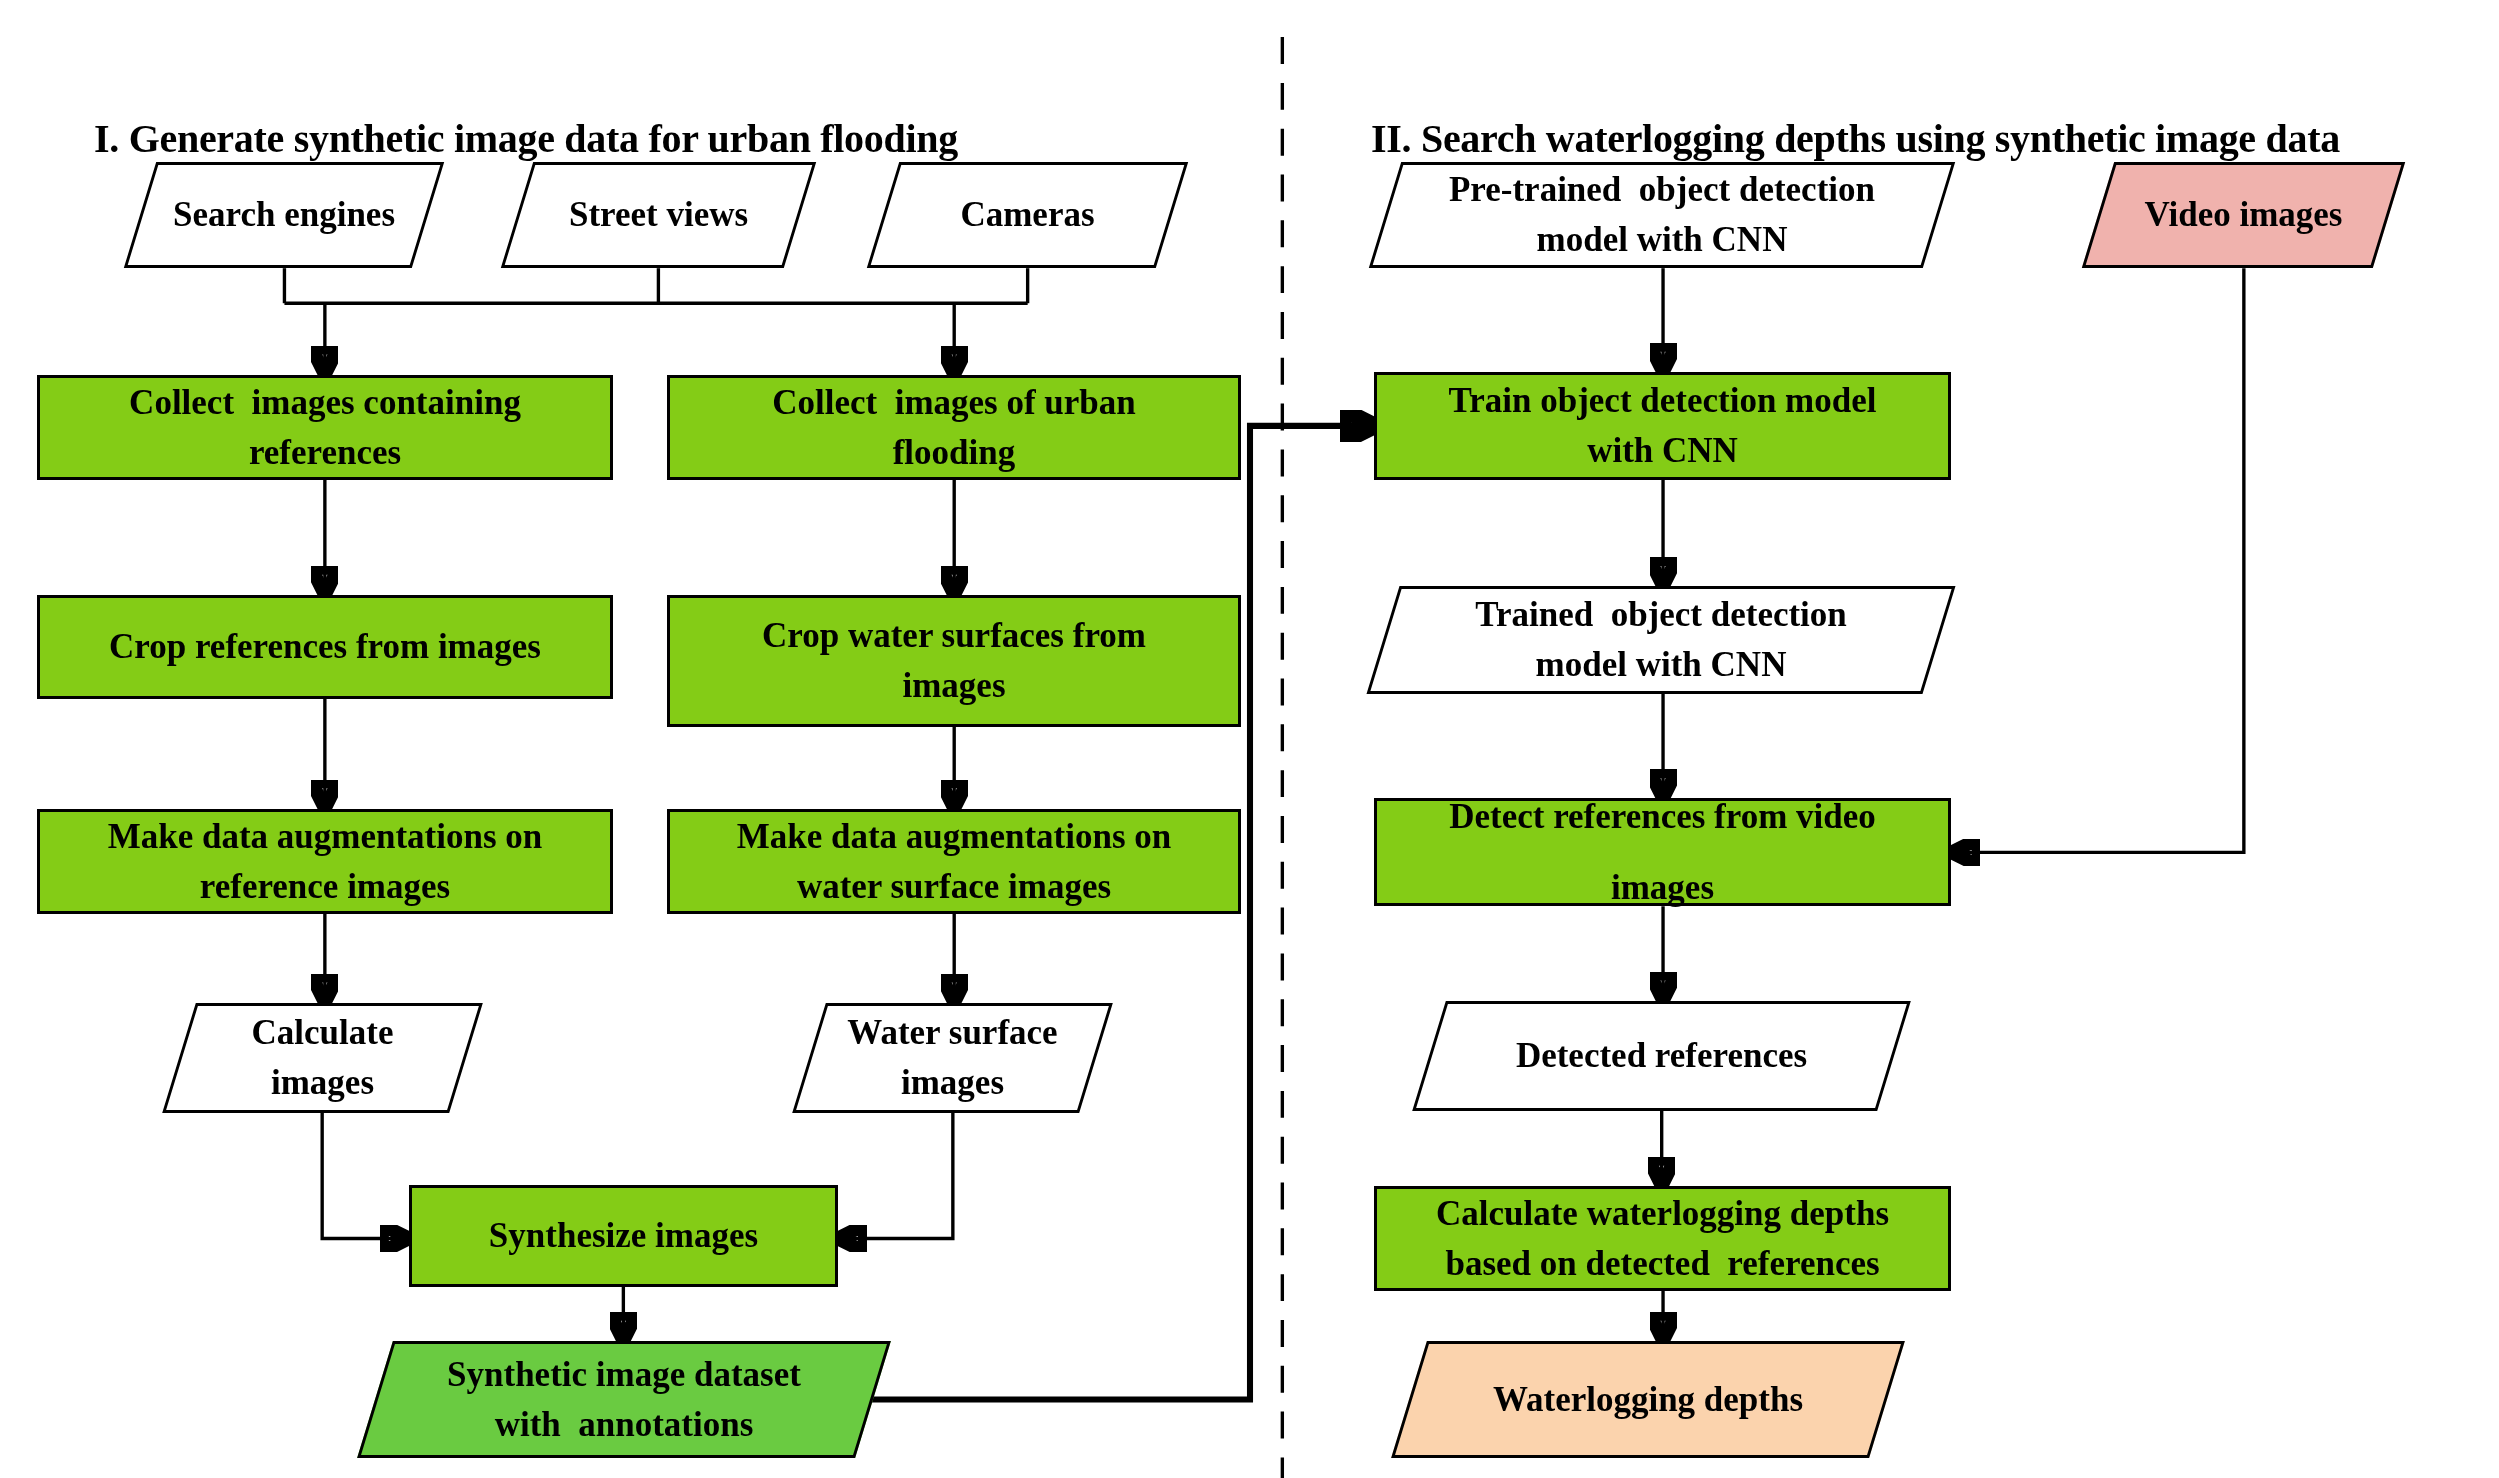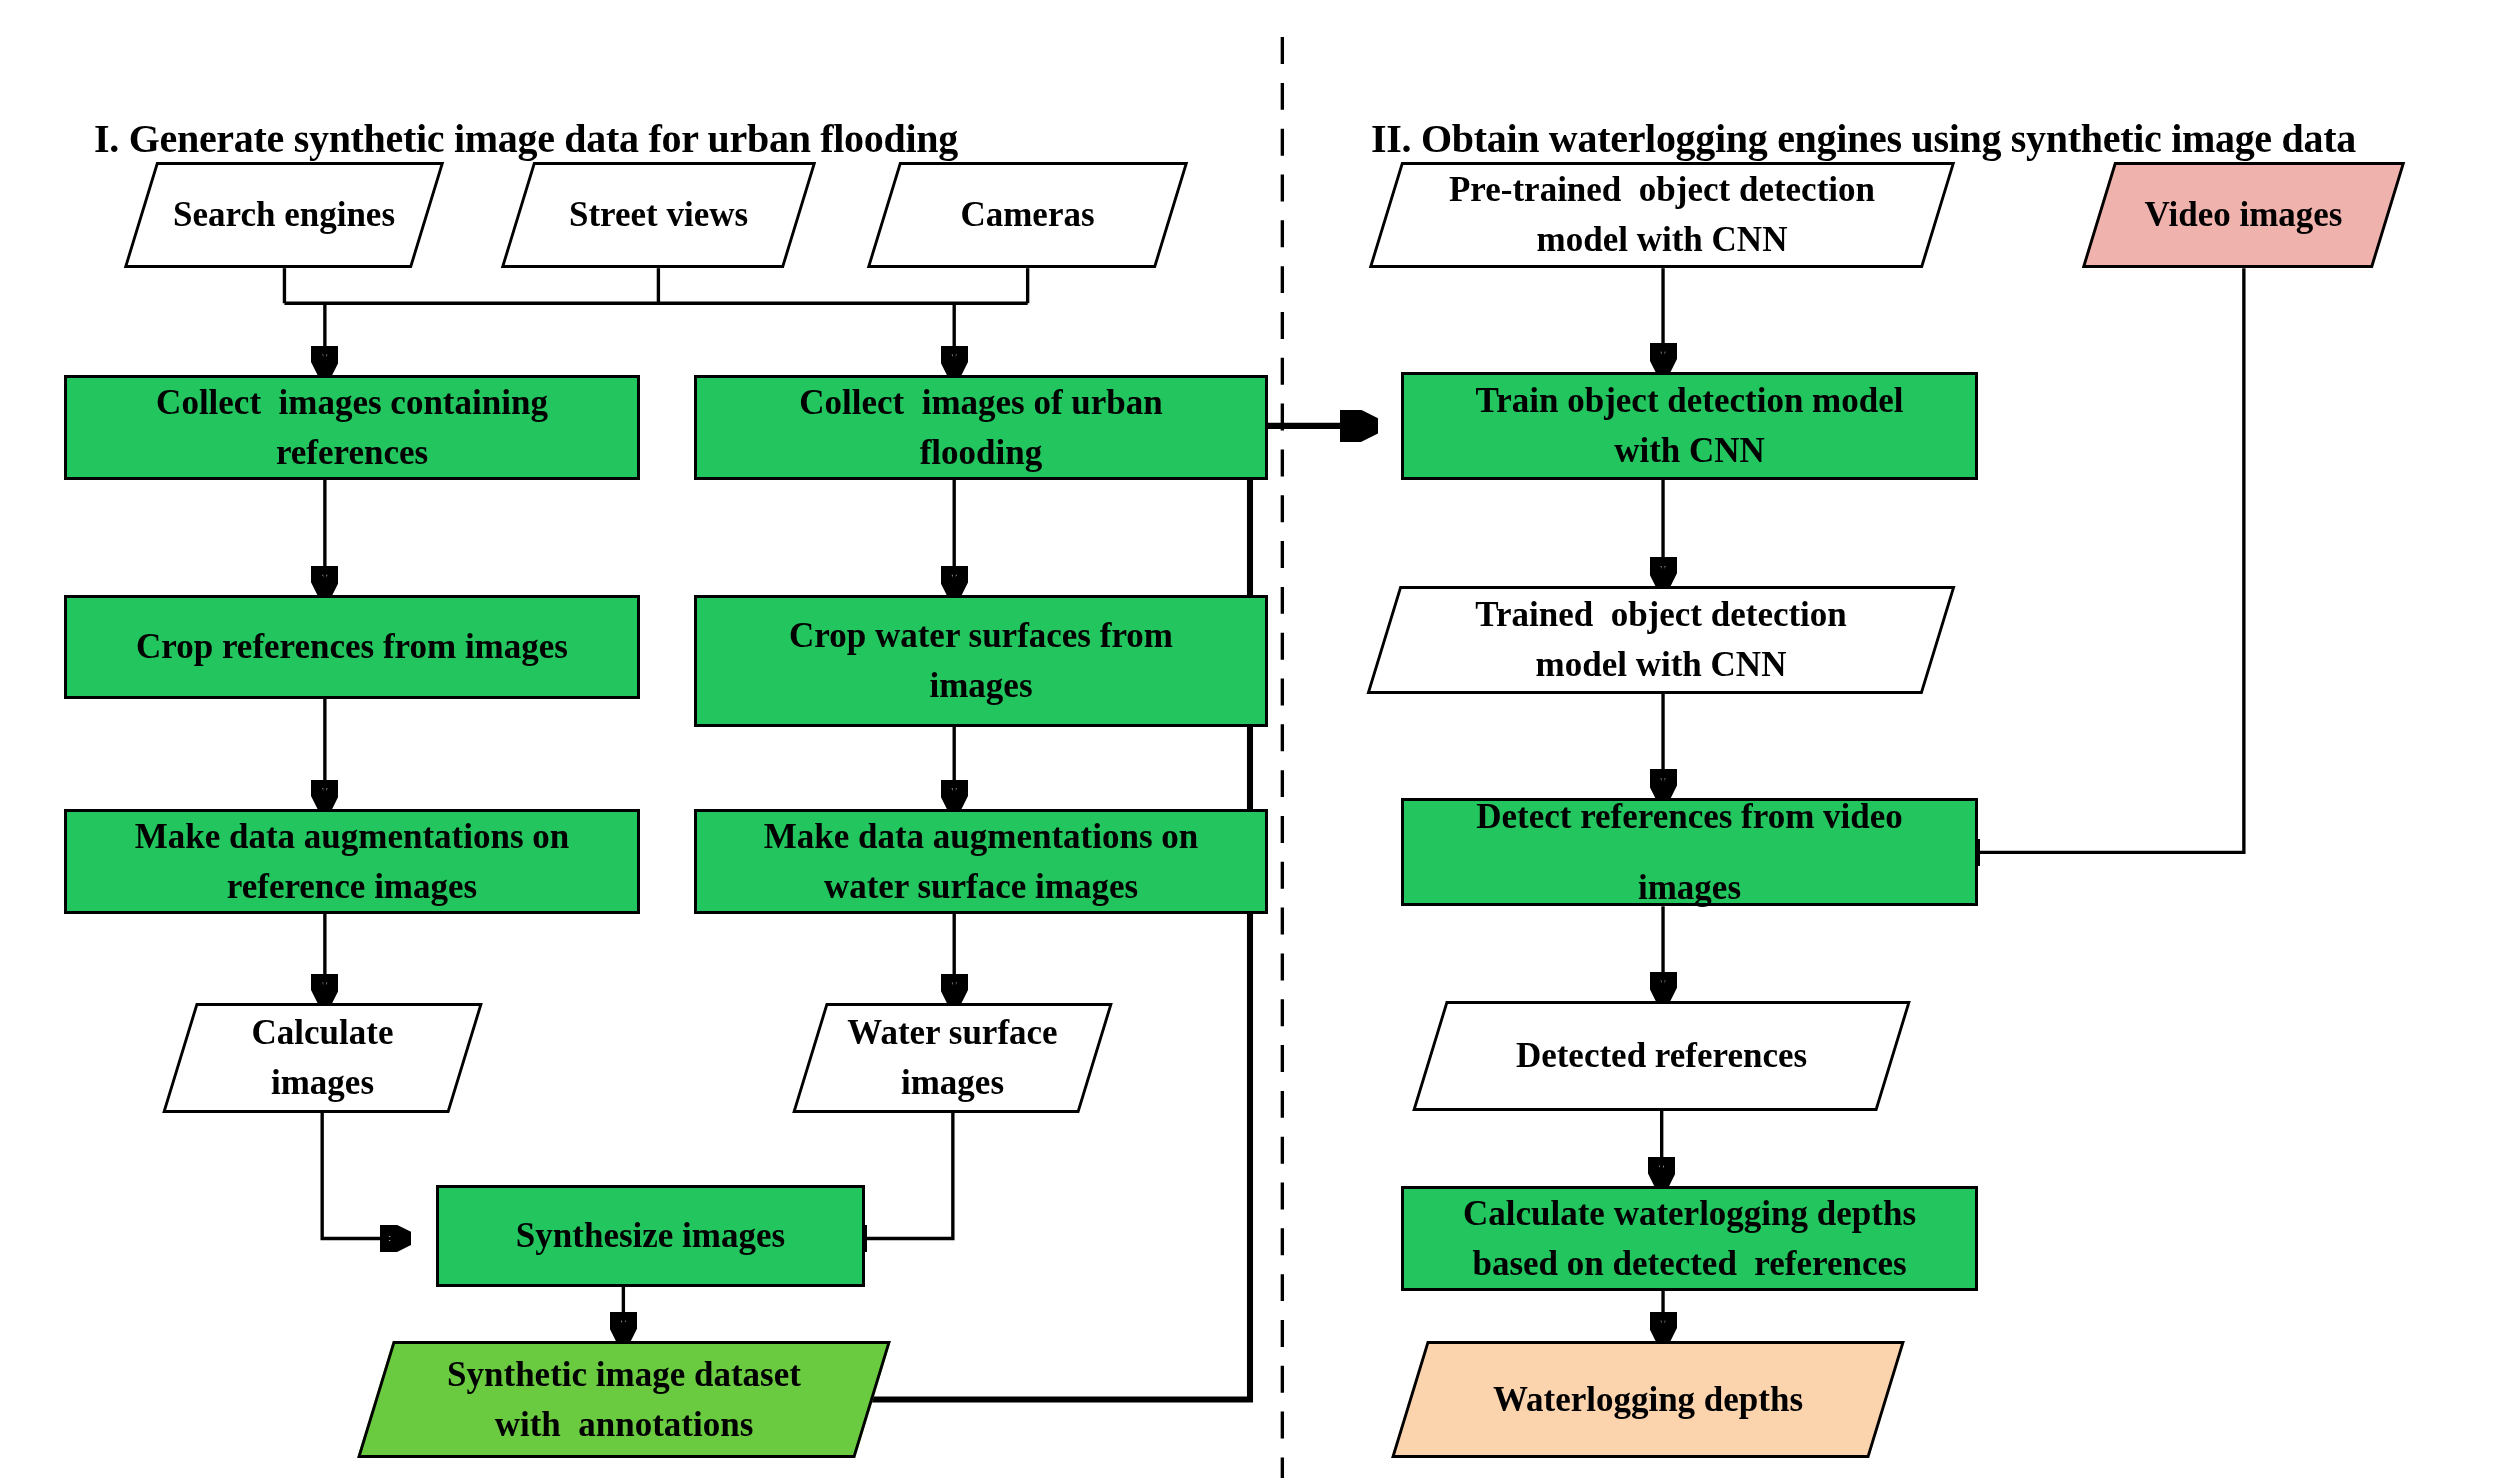--- a/index.html
+++ b/index.html
@@ -18,21 +18,21 @@
   #wires line.dashed{stroke-dasharray:40 28;}
   .sec-title{
     position:absolute;height:65px;display:flex;align-items:center;
     font-size:40px;white-space:nowrap;letter-spacing:-0.3px;
   }
   .node{
     position:absolute;display:flex;flex-direction:column;
     justify-content:center;align-items:center;text-align:center;
     font-size:35px;line-height:1.42;box-sizing:border-box;
   }
-  .rect{background:#22c55e;border:3.4px solid #000;margin-left:27px;}
+  .rect{background:#84cc16;border:3.4px solid #000;}
   .pgram{background:transparent;border:none;}
   .pgram .skin{
     position:absolute;top:0;bottom:0;left:17px;right:17px;
     transform:skewX(-17deg);
     background:#fff;border:3.4px solid #000;box-sizing:border-box;
     z-index:0;
   }
   .node .txt{position:relative;z-index:1;white-space:pre;}
 </style>
 </head>
@@ -71,21 +71,21 @@
     <path d="M2468 398 V548" marker-end="url(#arr)"></path>
     <path d="M2468 712 V866" marker-end="url(#arr)"></path>
     <path d="M2468 1030 V1181" marker-end="url(#arr)"></path>
     <path d="M2468 1345 V1481" marker-end="url(#arr)"></path>
     <path d="M2466 1648 V1756" marker-end="url(#arr)"></path>
     <path d="M2468 1916 V1986" marker-end="url(#arr)"></path>
     <path d="M3330 398 V1265 H2900" marker-end="url(#arr)"></path>
   </svg>
 
   <div class="sec-title" style="left:94px;top:106px;">I. Generate synthetic image data for urban flooding</div>
-  <div class="sec-title" style="left:1371px;top:106px;">II. Obtain waterlogging engines using synthetic image data</div>
+  <div class="sec-title" style="left:1371px;top:106px;">II. Search waterlogging depths using synthetic image data</div>
 
   <div class="node pgram" style="left:123px;top:162px;width:322px;height:106px;">
     <div class="skin"></div>
     <div class="txt">Search engines</div>
   </div>
   <div class="node pgram" style="left:500px;top:162px;width:317px;height:106px;">
     <div class="skin"></div>
     <div class="txt">Street views</div>
   </div>
   <div class="node pgram" style="left:866px;top:162px;width:323px;height:106px;">

